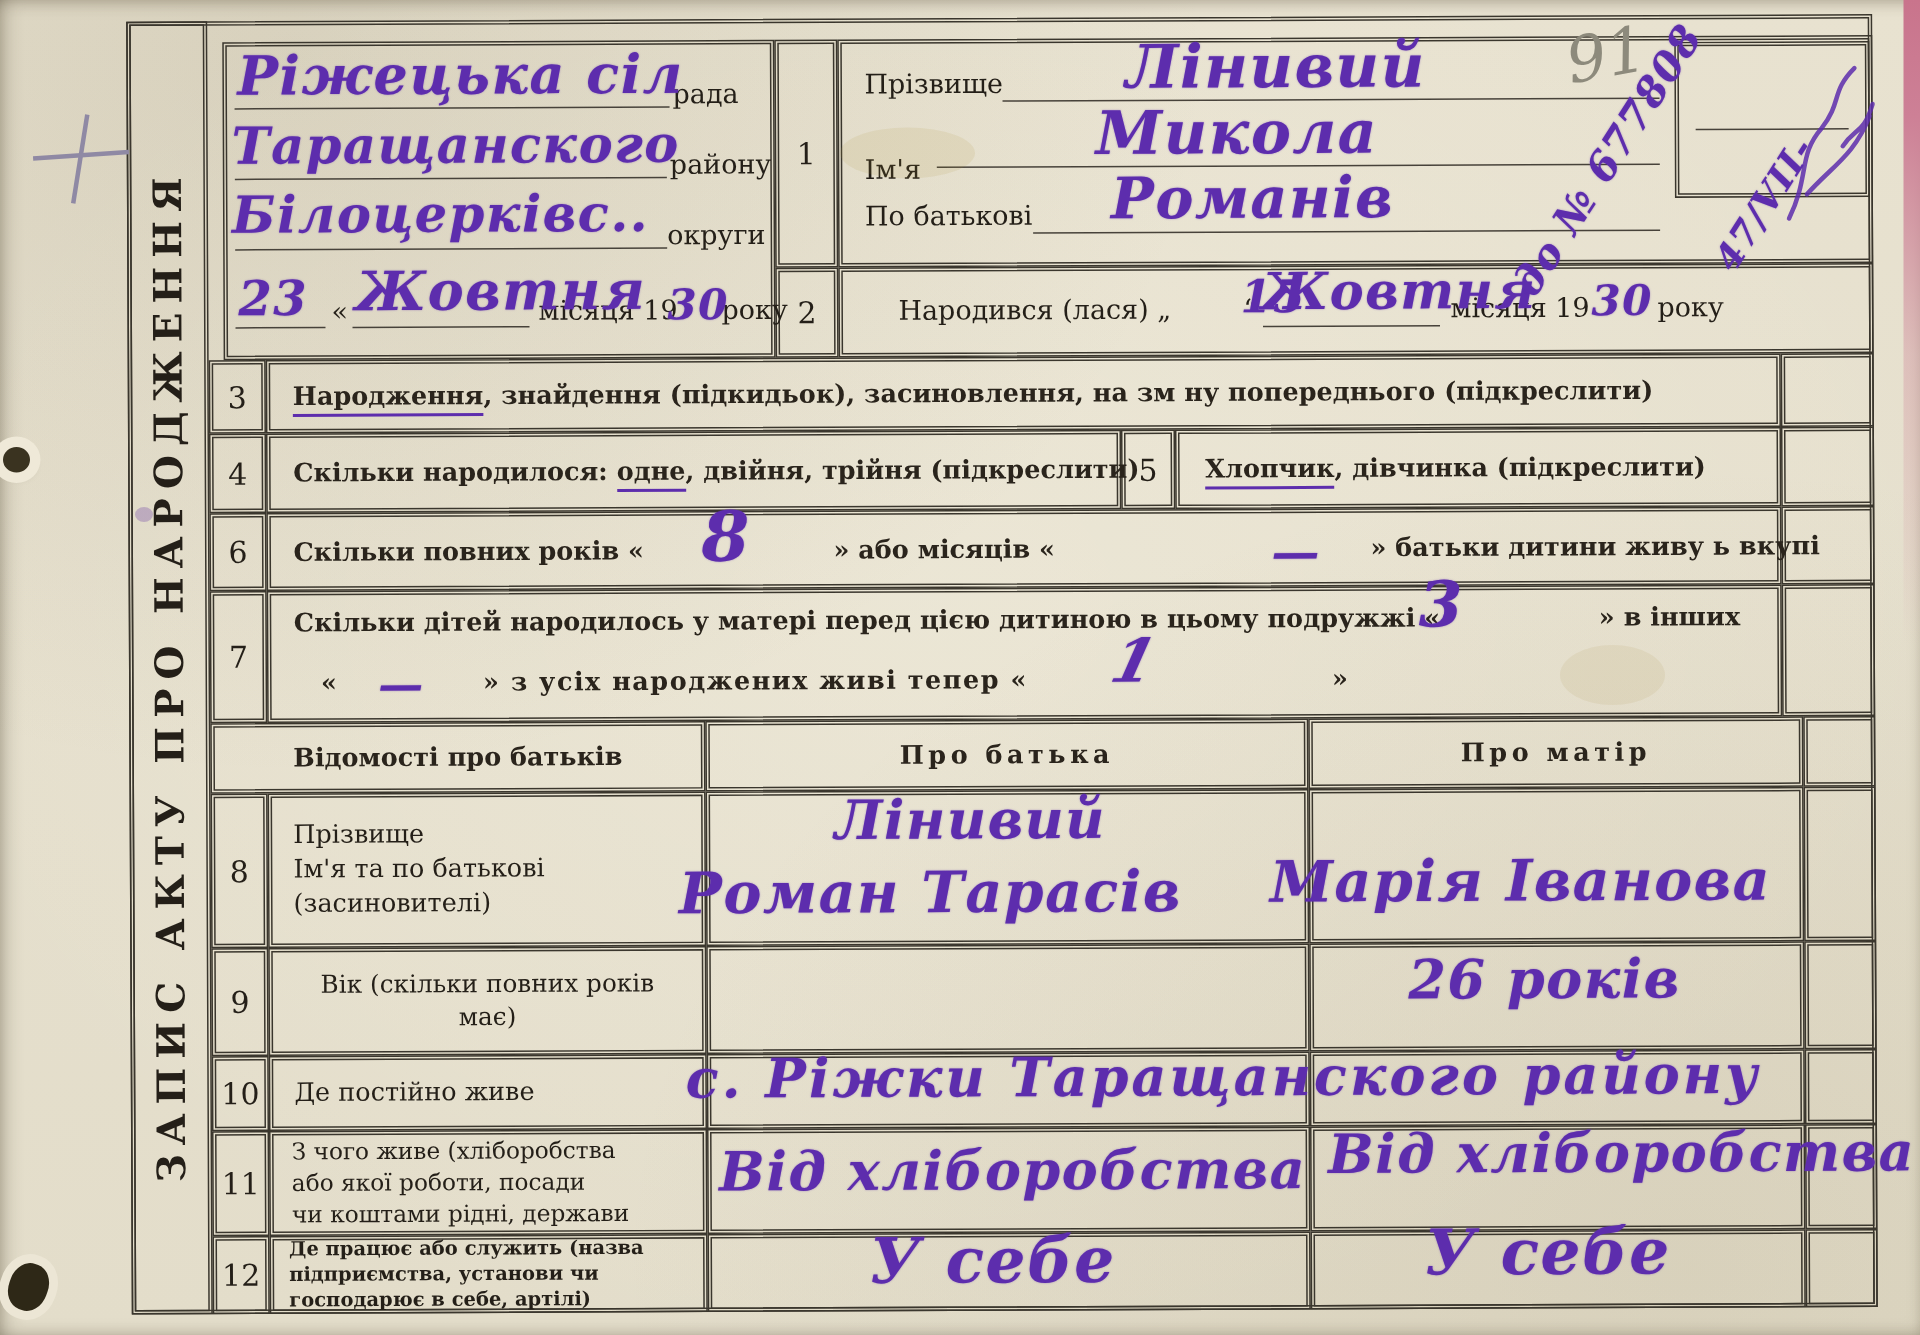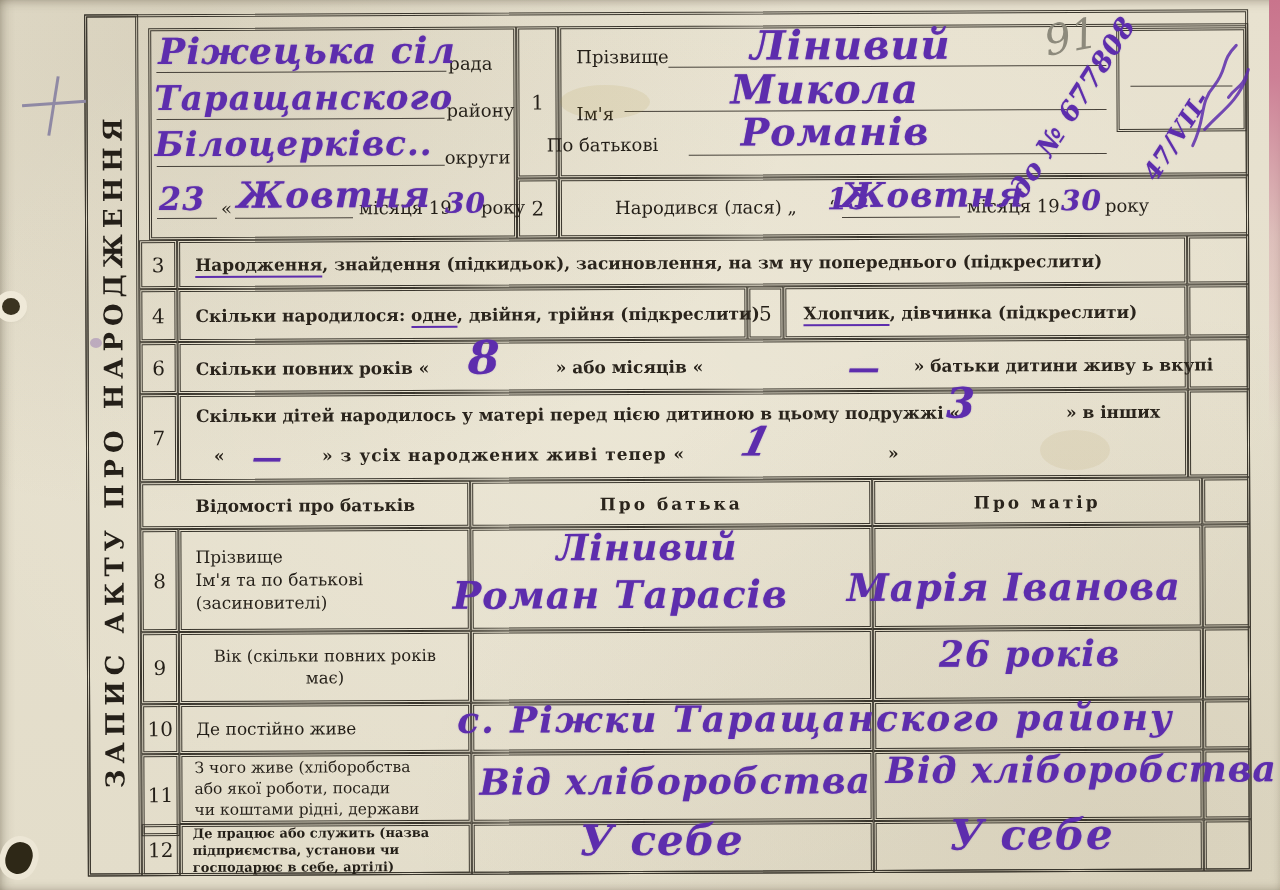--- a/index.html
+++ b/index.html
@@ -99,25 +99,25 @@
     <span class="abs printed" style="left:482px;top:196px;">року</span>
 
     <span class="abs printed" style="left:578px;top:46px;">Прізвище</span>
     <div class="fill" style="left:670px;top:67px;width:438px;"></div>
     <span class="abs hw" style="left:752px;top:22px;font-size:40px;">Лінивий</span>
 
     <span class="abs printed" style="left:578px;top:90px;margin-top:13px;">Ім'я</span>
     <div class="fill" style="left:626px;top:111px;width:482px;"></div>
     <span class="abs hw" style="left:732px;top:66px;font-size:40px;">Микола</span>
 
-    <span class="abs printed" style="left:548px;top:134px;">По батькові</span>
+    <span class="abs printed" style="left:578px;top:134px;">По батькові</span>
     <div class="fill" style="left:690px;top:155px;width:418px;"></div>
     <span class="abs hw" style="left:742px;top:110px;font-size:38px;">Романів</span>
 
-    <span class="abs printed" style="left:600px;top:197px;margin-left:16px;">Народився (лася) „</span>
+    <span class="abs printed" style="left:600px;top:197px;">Народився (лася) „</span>
     <span class="abs hw" style="left:796px;top:182px;font-size:30px;margin-left:32px;">15</span>
     <span class="abs printed" style="left:830px;top:197px;">“</span>
     <div class="fill" style="left:843px;top:218px;width:118px;"></div>
     <span class="abs hw" style="left:842px;top:176px;font-size:34px;">Жовтня</span>
     <span class="abs printed" style="left:968px;top:197px;">місяця 19</span>
     <span class="abs hw" style="left:1062px;top:186px;font-size:28px;">30</span>
     <span class="abs printed" style="left:1106px;top:197px;">року</span>
 
     <div class="cellflex" style="left:140px;top:238px;width:38px;height:49px;">
       <span class="rownum">3</span>
@@ -211,21 +211,21 @@
       <span class="rownum">10</span>
     </div>
     <div class="colcell printed" style="left:178px;top:702px;width:292px;height:50px;padding-left:14px;font-size:17px;">
       <span>Де постійно живе</span>
     </div>
     <div class="cell" style="left:470px;top:702px;width:402px;height:50px;"></div>
     <div class="cell" style="left:872px;top:702px;width:330px;height:50px;"></div>
     <div class="cell" style="left:1202px;top:702px;width:48px;height:50px;"></div>
     <span class="abs hw" style="left:456px;top:698px;font-size:36px;letter-spacing:2px;">с. Ріжки Таращанского району</span>
 
-    <div class="cellflex" style="left:140px;top:752px;width:38px;height:82px;">
+    <div class="cellflex" style="left:140px;top:752px;width:38px;height:70px;">
       <span class="rownum">11</span>
     </div>
     <div class="colcell printed sm" style="left:178px;top:752px;width:292px;height:70px;padding-left:12px;">
       <span>З чого живе (хліборобства</span>
       <span>або якої роботи, посади</span>
       <span>чи коштами рідні, держави</span>
     </div>
     <div class="cell" style="left:470px;top:752px;width:402px;height:70px;"></div>
     <div class="cell" style="left:872px;top:752px;width:330px;height:70px;"></div>
     <div class="cell" style="left:1202px;top:752px;width:48px;height:70px;"></div>

